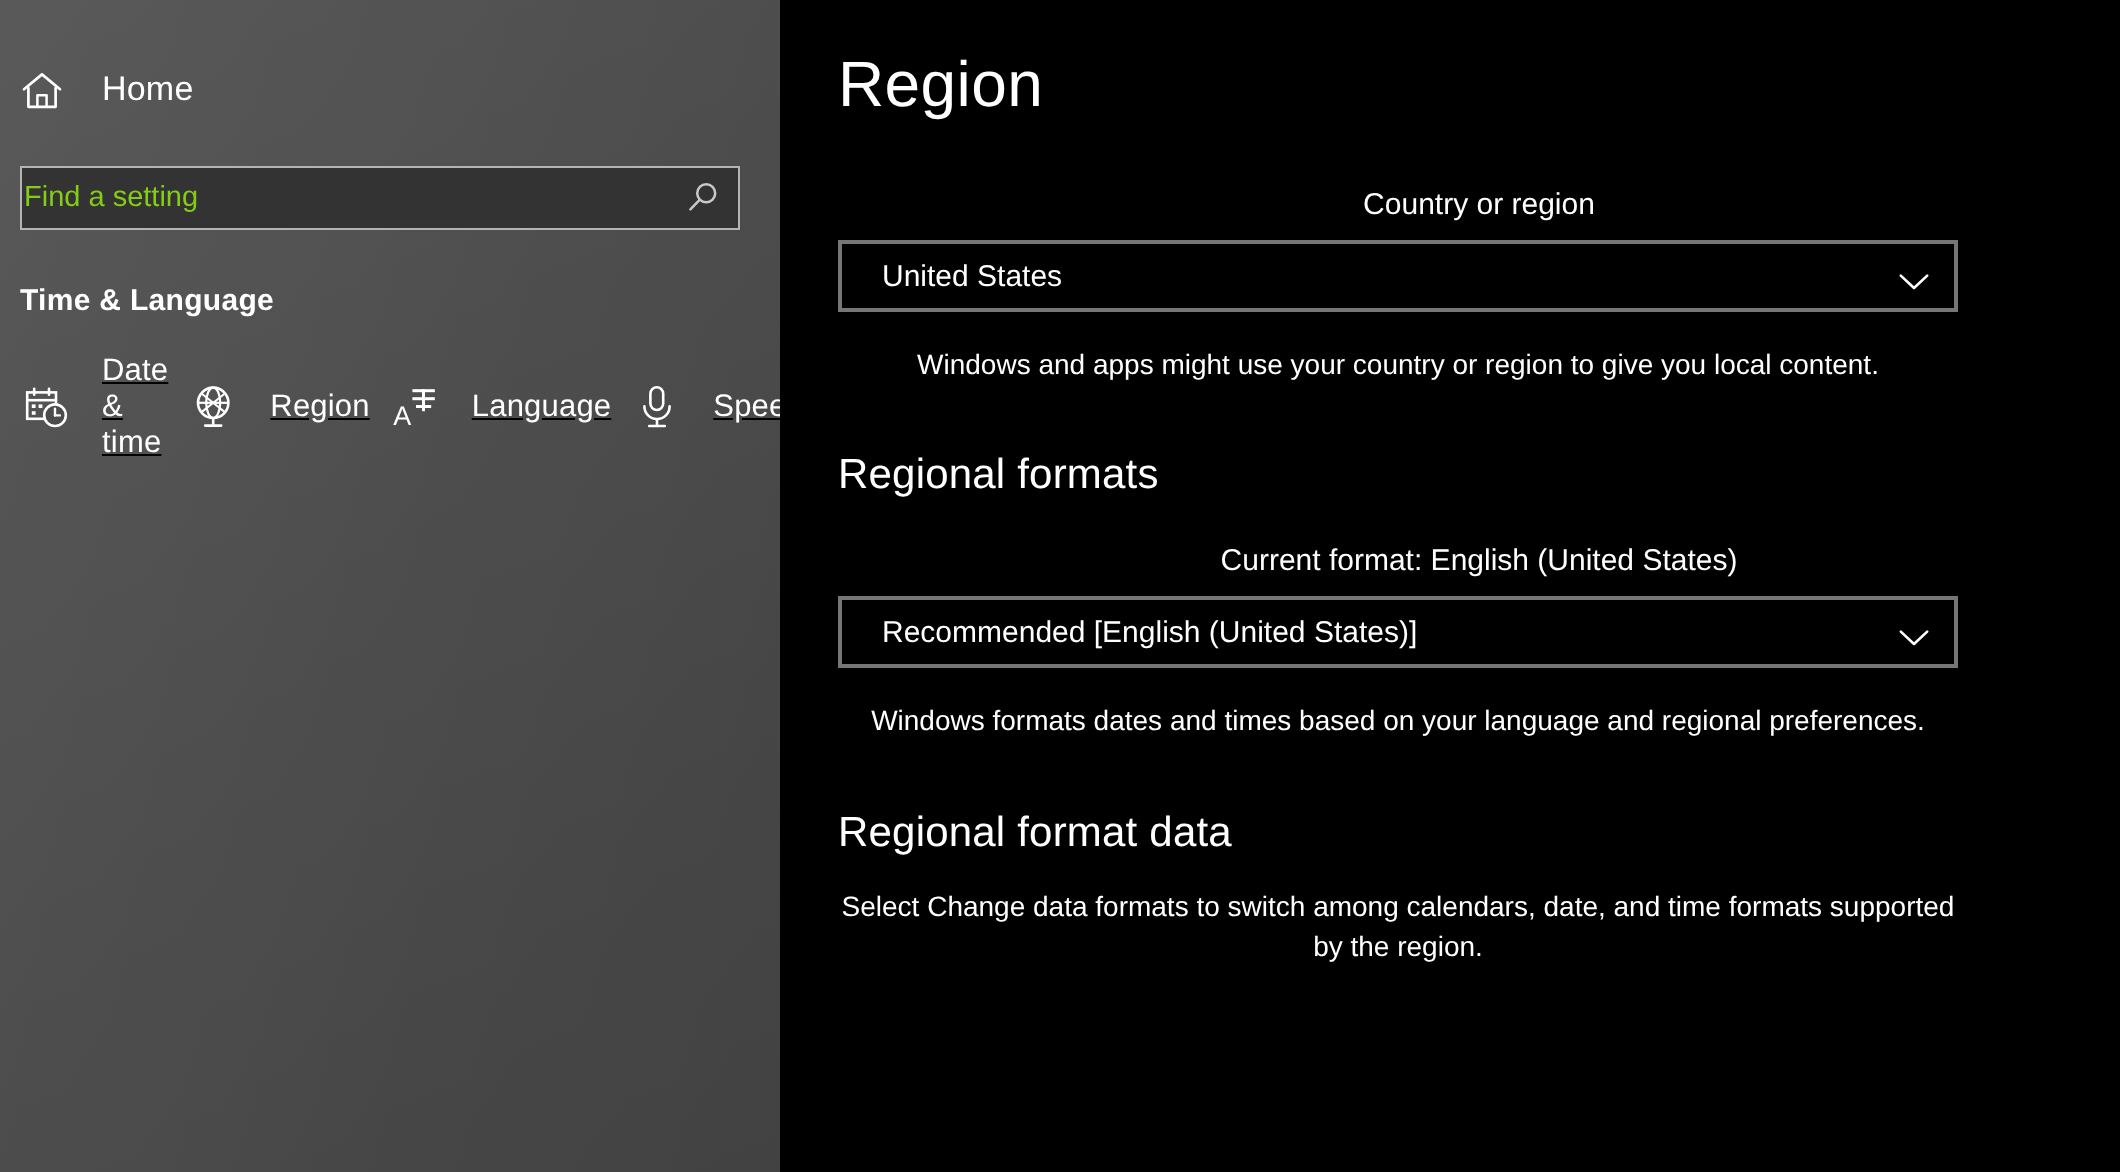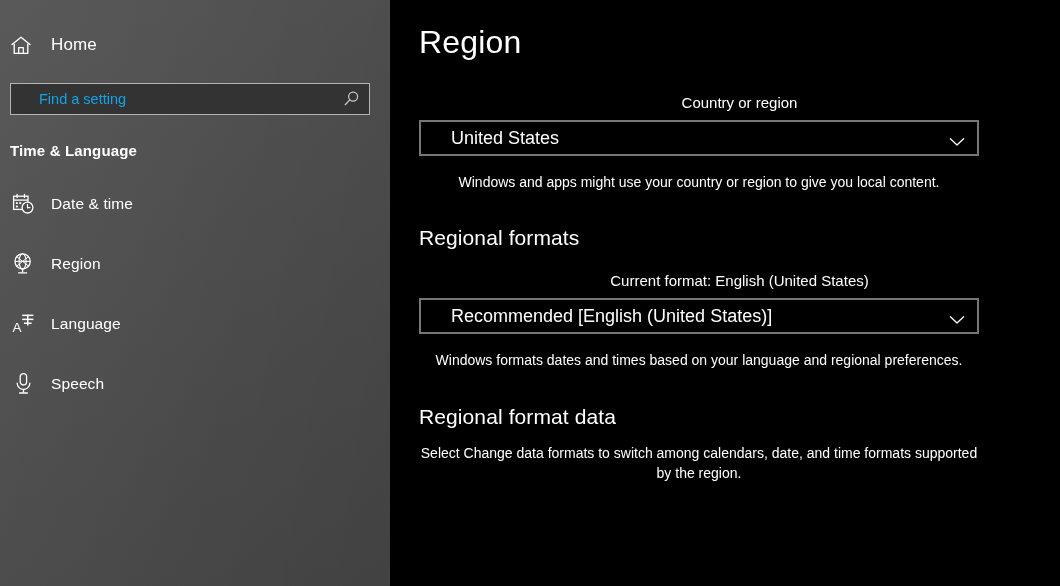--- a/index.html
+++ b/index.html
@@ -63,22 +63,22 @@
     height: 32px;
     box-sizing: border-box;
     border: 1px solid #b4b4b4;
     background: #333333;
     display: flex;
     align-items: center;
     position: relative;
   }
   .search-placeholder {
     font-size: 14.5px;
-    color: #0ea5e9;
-    padding-left: 28px;
+    color: #84cc16;
+    padding-left: 1px;
     line-height: 1;
     user-select: none;
   }
   .search-icon {
     position: absolute;
     right: 9px;
     top: 50%;
     transform: translateY(-50%);
     width: 18px;
     height: 18px;
@@ -88,21 +88,22 @@
     margin: 27px 0 0 10px;
     font-size: 15px;
     font-weight: bold;
     color: #ffffff;
     letter-spacing: 0.15px;
   }
 
   .nav-list {
     margin-top: 25px;
     display: flex;
-    flex-direction: column;
+    flex-direction: row;
+    text-decoration: underline;
   }
   .nav-item {
     height: 39px;
     display: flex;
     align-items: center;
     padding-left: 10px;
     box-sizing: border-box;
     margin-bottom: 21px;
   }
   .nav-icon {
@@ -152,23 +153,23 @@
     width: 560px;
     height: 36px;
     box-sizing: border-box;
     border: 2px solid #767676;
     background: #000000;
     display: flex;
     align-items: center;
     position: relative;
   }
   .combo-value {
-    font-size: 18px;
-    color: #ffffff;
-    padding-left: 30px;
+    font-size: 15px;
+    color: #ffffff;
+    padding-left: 20px;
     white-space: nowrap;
     overflow: hidden;
   }
   .combo-chevron {
     position: absolute;
     right: 12px;
     top: 50%;
     transform: translateY(-50%);
     width: 16px;
     height: 10px;

